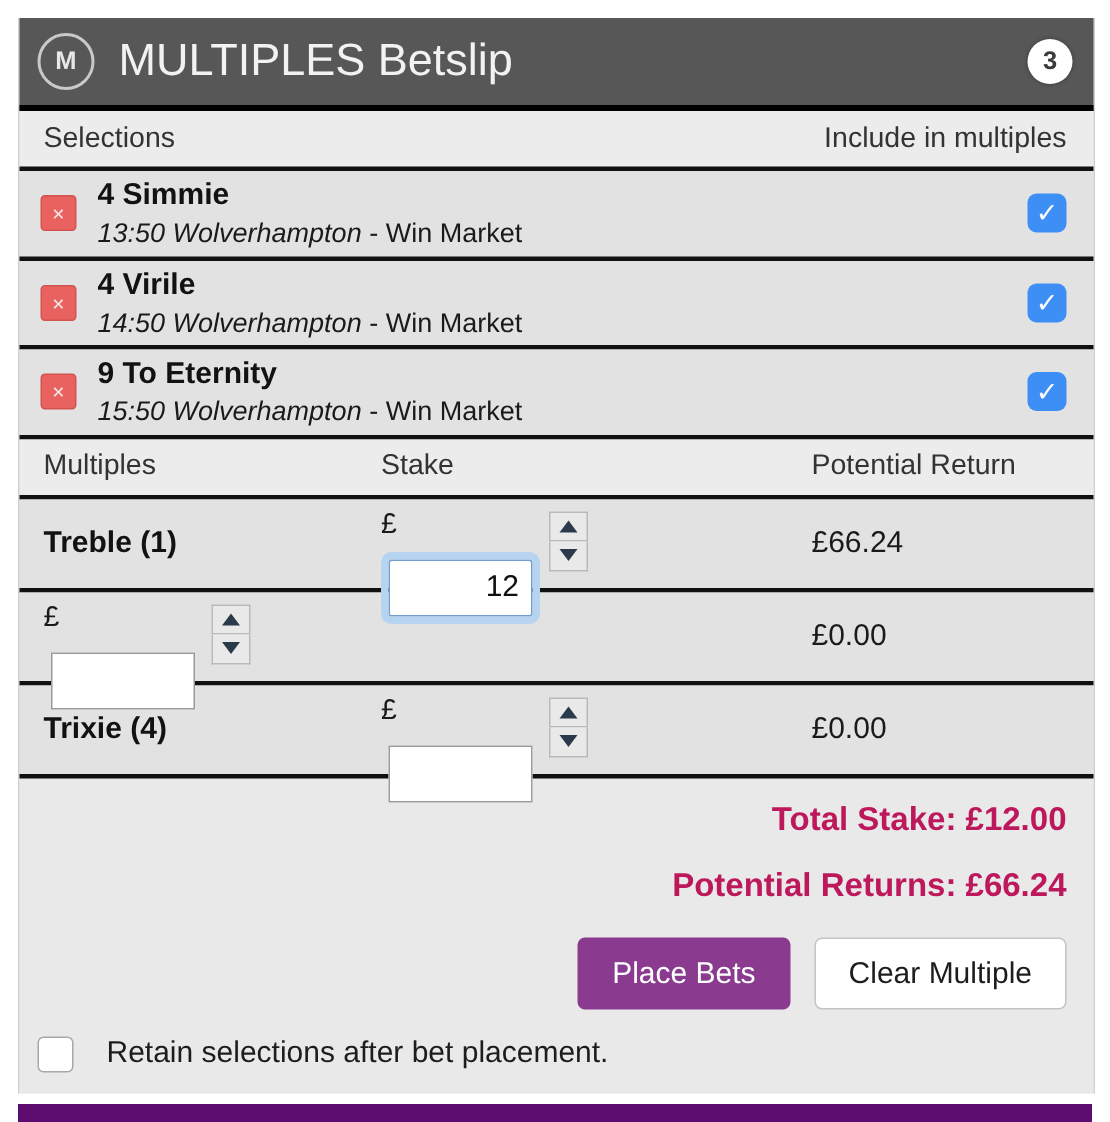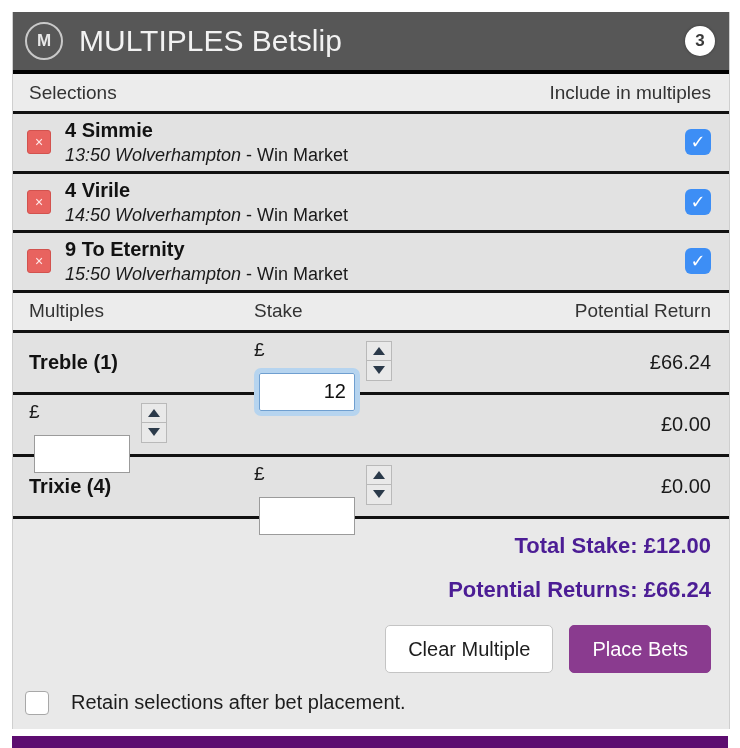--- a/index.html
+++ b/index.html
@@ -147,21 +147,21 @@
     height: 40px;
     padding: 0 18px 0 16px;
     background: #ececec;
     border-bottom: 3px solid #111111;
     font-size: 19px;
     color: #333333;
     box-sizing: border-box;
   }
   .c-name  { width: 225px; flex: 0 0 auto; }
   .c-stake { flex: 1 1 auto; }
-  .c-ret   { width: 170px; flex: 0 0 auto; text-align: right; }
+  .c-ret   { width: 170px; flex: 0 0 auto; }
 
   .mult-row {
     display: flex;
     align-items: center;
     height: 62px;
     padding: 0 18px 0 16px;
     background: #e2e2e2;
     border-bottom: 3px solid #111111;
     box-sizing: border-box;
     position: relative;
@@ -245,21 +245,21 @@
 
   
   .totals {
     background: #e9e9e9;
     padding: 14px 18px 4px 0;
     text-align: right;
   }
   .total-line {
     font-size: 22px;
     font-weight: bold;
-    color: #4c1d95;
+    color: #be185d;
     margin-bottom: 18px;
     margin-left: 32px;
   }
 
   
   .actions {
     background: #e9e9e9;
     display: flex;
     justify-content: flex-end;
     align-items: center;
@@ -424,22 +424,22 @@
       </span>
       <span class="c-ret mult-ret">£0.00</span>
     </div>
 
     <div class="totals">
       <div class="total-line">Total Stake: £12.00</div>
       <div class="total-line">Potential Returns: £66.24</div>
     </div>
 
     <div class="actions">
+      <button class="btn btn-place">Place Bets</button>
       <button class="btn btn-clear">Clear Multiple</button>
-      <button class="btn btn-place">Place Bets</button>
     </div>
 
     <div class="retain">
       <span class="retain-box"></span>
       <span class="retain-label">Retain selections after bet placement.</span>
     </div>
 
   </div>
 
   <div class="purple-strip"></div>

